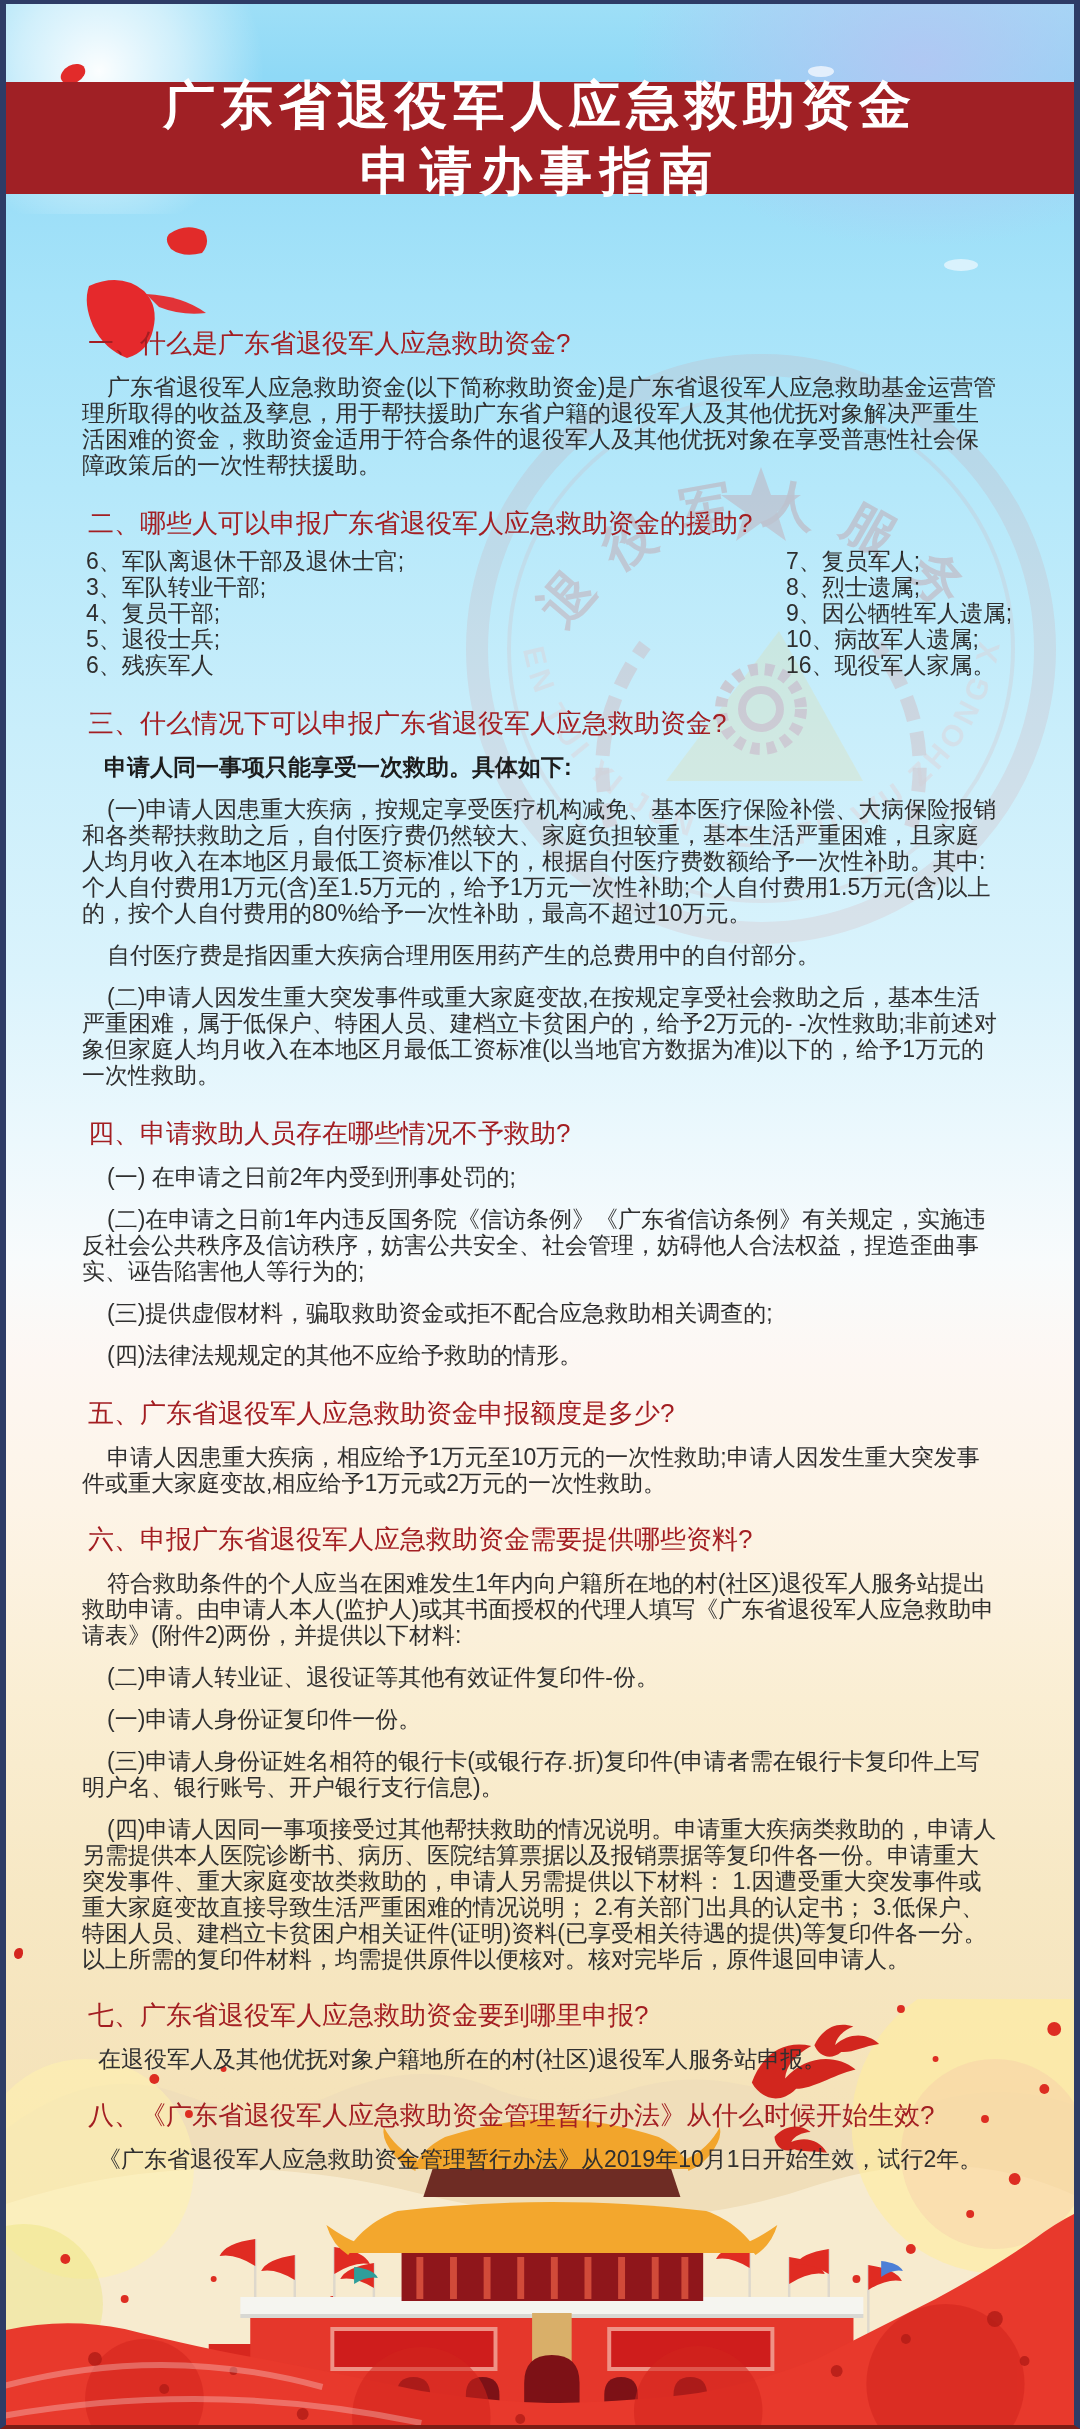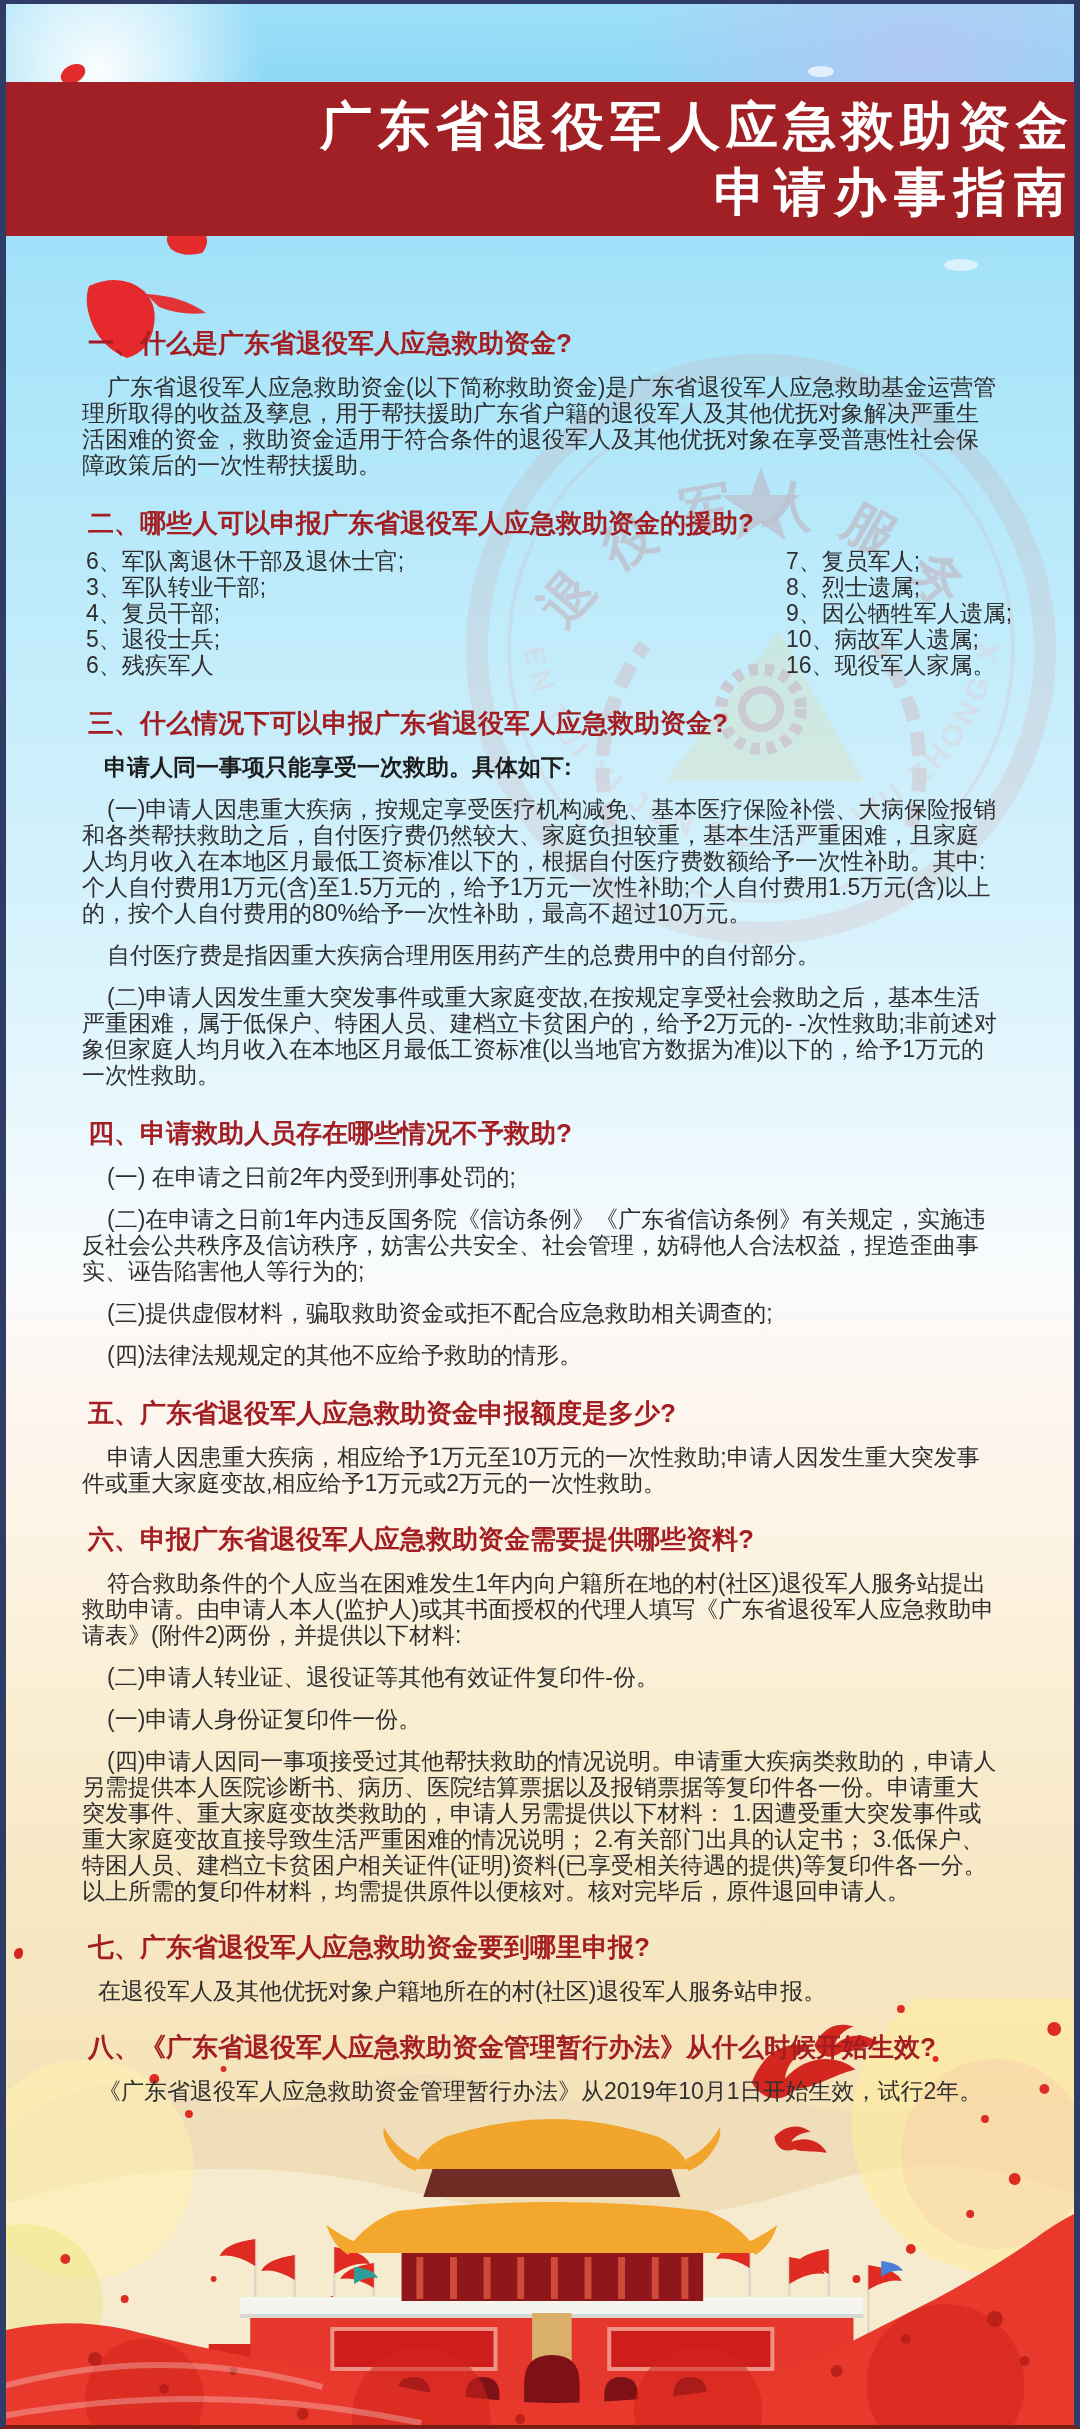--- a/index.html
+++ b/index.html
@@ -21,42 +21,42 @@
       #f5e3ba 86%, #f3dfb0 100%);
   }
   
   .glow-topleft{position:absolute;left:-60px;top:-50px;width:340px;height:260px;z-index:1;
     background:radial-gradient(circle at 45% 45%, rgba(255,255,255,.97) 0%, rgba(255,255,255,.55) 35%, rgba(255,255,255,0) 70%);}
   .cloud-lavender{position:absolute;right:-40px;top:-40px;width:480px;height:280px;z-index:1;
     background:radial-gradient(ellipse at 60% 35%, rgba(183,195,242,.8) 0%, rgba(183,195,242,.35) 45%, rgba(183,195,242,0) 72%);}
   .cloud-pill{position:absolute;background:#fdfeff;border-radius:50%;opacity:.9;z-index:1;}
   
   .banner{
-    position:absolute;left:0;top:78px;width:100%;height:154px;
+    position:absolute;left:0;top:78px;width:100%;height:112px;
     background:#a02025;z-index:3;
-    display:flex;flex-direction:column;align-items:flex-end;justify-content:center;
+    display:flex;flex-direction:column;align-items:center;justify-content:center;
     color:#ffffff;font-weight:bold;text-align:center;
   }
   .banner .t1{font-size:52px;letter-spacing:6px;line-height:62px;}
   .banner .t2{font-size:52px;letter-spacing:8px;line-height:62px;margin-top:4px;}
   
   .petals{position:absolute;left:30px;top:30px;z-index:2;}
   .dot-mid{position:absolute;left:8px;top:1944px;width:9px;height:11px;background:#d4261f;
     border-radius:60% 40% 55% 45%;z-index:2;}
   
   .watermark{position:absolute;left:455px;top:345px;width:600px;height:600px;opacity:.26;z-index:1;}
   
   .content{position:absolute;left:0;top:232px;width:100%;box-sizing:border-box;
     padding:92px 58px 0 60px;z-index:4;
     font-size:23px;line-height:26px;color:#2f2f2f;}
   .sec{margin-top:30px;}
   .sec.first{margin-top:0;}
   .sec.tight{margin-top:28px;}
   h2.hd{margin:0 0 10px 0;padding-left:22px;font-size:26px;line-height:30px;
-    font-weight:bold;color:#a31e22;}
+    font-weight:normal;color:#a31e22;}
   .content p{margin:16px;text-indent:25px;}
   p.bold-intro{font-weight:bold;color:#1d1d1d;text-indent:22px;}
   p.shallow{text-indent:16px;}
   .two-col{display:flex;}
   .col-l{width:700px;}
   .col-r{flex:1;}
   .two-col .li{padding-left:20px;line-height:26px;}
   
   .bottom-art{position:absolute;left:0;bottom:-4px;width:100%;height:430px;z-index:2;}
 </style>
@@ -150,20 +150,21 @@
     <div class="sec">
       <h2 class="hd">五、广东省退役军人应急救助资金申报额度是多少?</h2>
       <p>申请人因患重大疾病，相应给予1万元至10万元的一次性救助;申请人因发生重大突发事件或重大家庭变故,相应给予1万元或2万元的一次性救助。</p>
     </div>
 
     <div class="sec tight">
       <h2 class="hd">六、申报广东省退役军人应急救助资金需要提供哪些资料?</h2>
       <p>符合救助条件的个人应当在困难发生1年内向户籍所在地的村(社区)退役军人服务站提出救助申请。由申请人本人(监护人)或其书面授权的代理人填写《广东省退役军人应急救助申请表》(附件2)两份，并提供以下材料:</p>
       <p>(二)申请人转业证、退役证等其他有效证件复印件-份。</p>
       <p>(一)申请人身份证复印件一份。</p>
+      <p>(三)申请人身份证姓名相符的银行卡(或银行存.折)复印件(申请者需在银行卡复印件上写明户名、银行账号、开户银行支行信息)。</p>
       <p>(四)申请人因同一事项接受过其他帮扶救助的情况说明。申请重大疾病类救助的，申请人另需提供本人医院诊断书、病历、医院结算票据以及报销票据等复印件各一份。申请重大突发事件、重大家庭变故类救助的，申请人另需提供以下材料： 1.因遭受重大突发事件或重大家庭变故直接导致生活严重困难的情况说明； 2.有关部门出具的认定书； 3.低保户、特困人员、建档立卡贫困户相关证件(证明)资料(已享受相关待遇的提供)等复印件各一分。以上所需的复印件材料，均需提供原件以便核对。核对完毕后，原件退回申请人。</p>
     </div>
 
     <div class="sec tight">
       <h2 class="hd">七、广东省退役军人应急救助资金要到哪里申报?</h2>
       <p class="shallow">在退役军人及其他优抚对象户籍地所在的村(社区)退役军人服务站申报。</p>
     </div>
 
     <div class="sec tight">
       <h2 class="hd">八、《广东省退役军人应急救助资金管理暂行办法》从什么时候开始生效?</h2>

